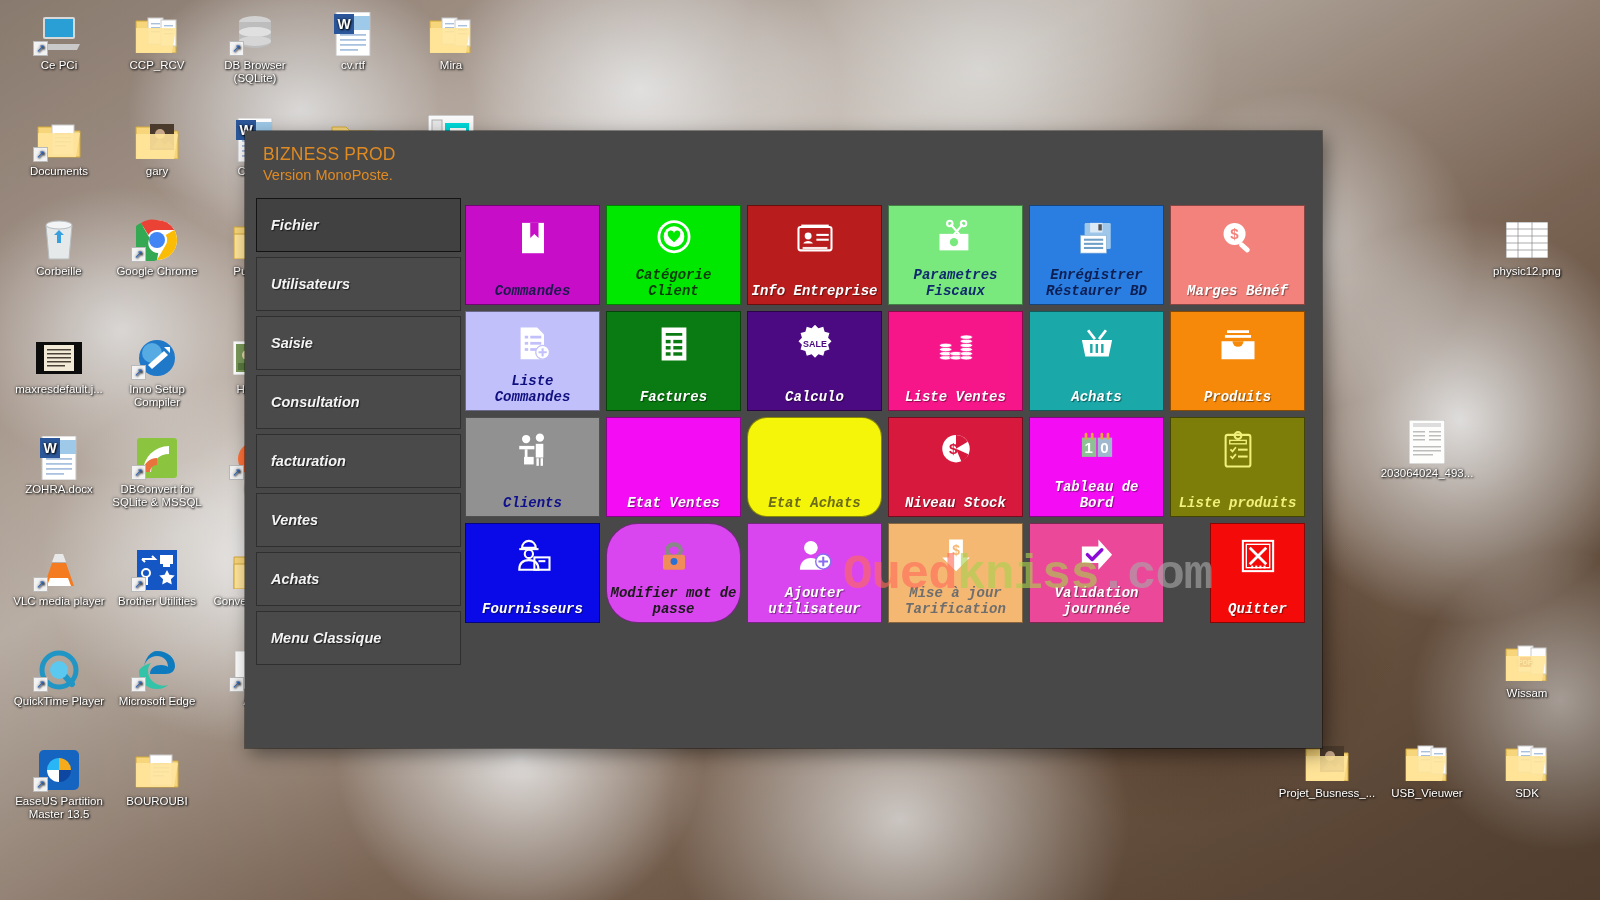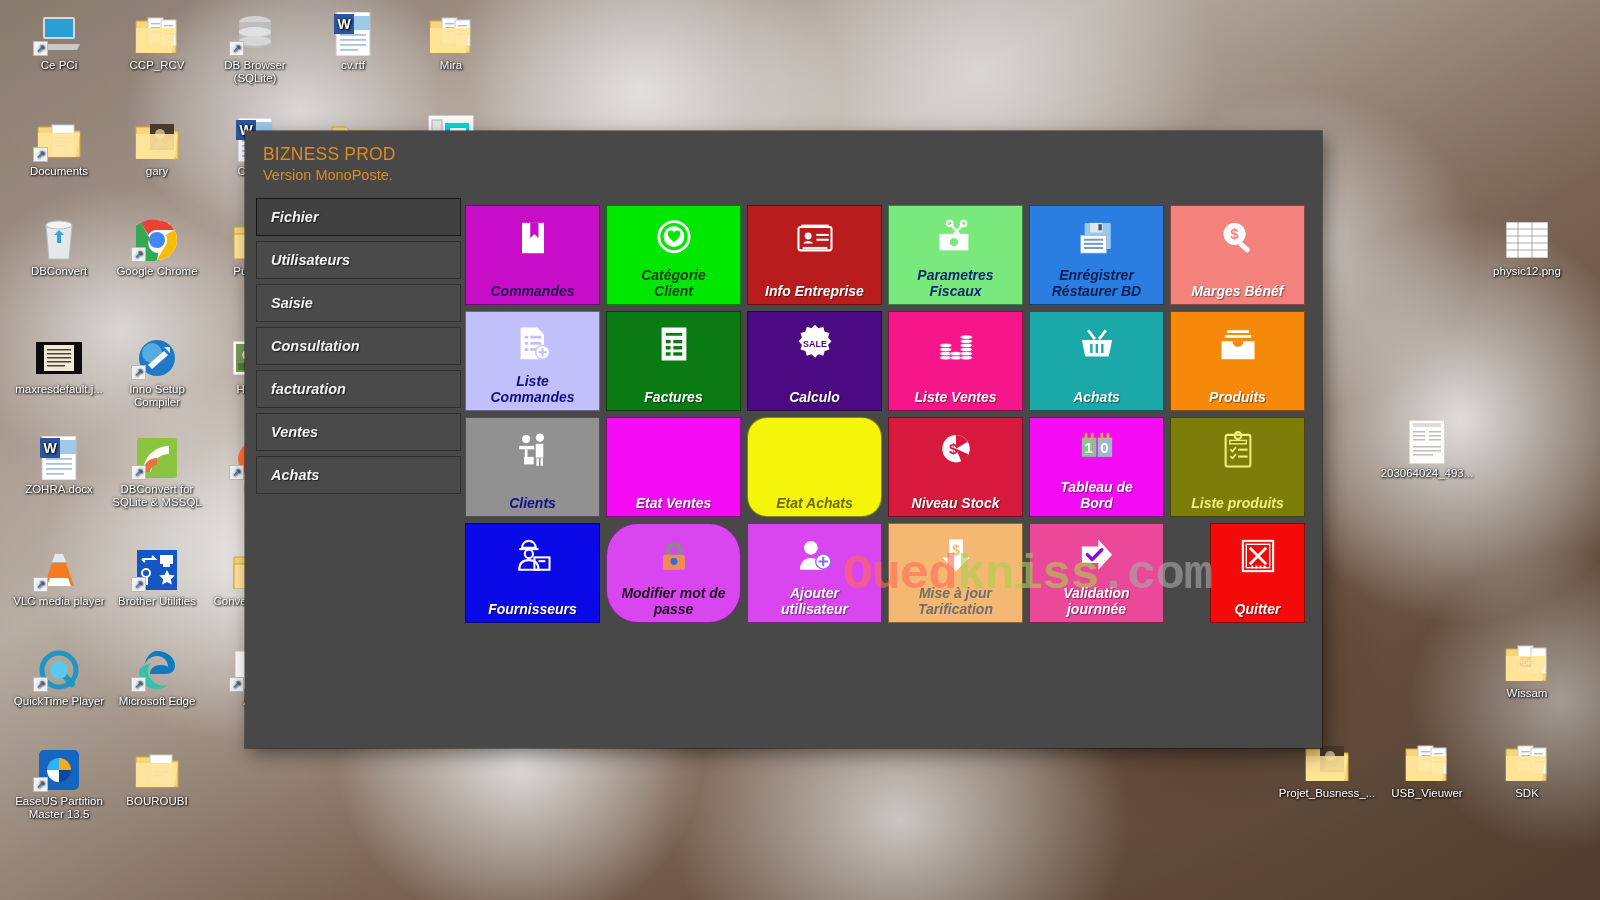--- a/index.html
+++ b/index.html
@@ -58,21 +58,21 @@
     background:#484848; z-index:10;
     box-shadow:0 0 0 1px rgba(0,0,0,.35), 4px 6px 18px rgba(0,0,0,.45);
   }
   #app-title{ position:absolute; left:18px; top:13px; }
   #app-title .t1{ color:#e08a22; font-size:17.5px; letter-spacing:.2px; }
   #app-title .t2{ color:#e08a22; font-size:14.5px; margin-top:2px; }
 
   
   #sidebar{ position:absolute; left:11px; top:67px; width:205px; }
   .side-item{
-    height:38px; margin-bottom:5px;
+    height:54px; margin-bottom:5px;
     background:#4a4a4a; border:1px solid #2f2f2f;
     display:flex; align-items:center; padding-left:14px;
     color:#f3f3f3; font-size:14.5px; font-style:italic; font-weight:bold;
     text-shadow:1px 1px 1px rgba(0,0,0,.6);
     cursor:default;
   }
   .side-item.sel{ background:#414141; border-color:#141414; }
 
   
   #tile-grid{
@@ -86,21 +86,21 @@
     display:flex; flex-direction:column; align-items:center; justify-content:flex-end;
     padding-bottom:5px; cursor:default;
   }
   .tile .ic{
     position:absolute; left:0; right:0; top:6px; height:52px;
     display:flex; align-items:center; justify-content:center;
   }
   .tile .cap{
     position:relative; z-index:2; width:100%;
     text-align:center; font-size:14px; font-style:italic; font-weight:bold;
-    line-height:15.5px; padding:0 3px; white-space:pre-line;
+    line-height:15.5px; padding:0 3px; white-space:pre-line;font-family:Liberation Mono, monospace;
   }
   .tile.dark-txt .cap{ text-shadow:none; }
   .tile.light-txt .cap{ text-shadow:1px 1px 1px rgba(0,0,0,.45); }
 
   
   #watermark{
     position:absolute; left:598px; top:418px; z-index:40; pointer-events:none;
     font-size:49px; font-weight:bold; letter-spacing:-1px; line-height:52px;
     font-family:Liberation Mono, monospace;
     white-space:nowrap; opacity:.62;
@@ -259,21 +259,21 @@
       <span class="lbl"></span>
     </div>
     <div class="dicon" style="left: 10px; top: 218px;">
       <span class="glyph">
         <svg width="40" height="42" viewBox="0 0 40 42">
           <path d="M7 6h26l-3 34H10z" fill="#e6e9ea" stroke="#b7bdbf"></path>
           <ellipse cx="20" cy="6" rx="13" ry="4" fill="#f2f4f5" stroke="#b7bdbf"></ellipse>
           <path d="M15 16l5-5 5 5-3 0 0 8-4 0 0-8z" fill="#3aa0dd"></path>
         </svg>
       </span>
-      <span class="lbl">DBConvert</span>
+      <span class="lbl">Corbeille</span>
     </div>
     <div class="dicon" style="left: 108px; top: 218px;">
       <span class="glyph">
         <svg width="42" height="42" viewBox="0 0 42 42">
           <circle cx="21" cy="21" r="20" fill="#fff"></circle>
           <path d="M21 1a20 20 0 0 1 17.3 10H21a10 10 0 0 0-8.7 5L5 4A20 20 0 0 1 21 1z" fill="#ea4335"></path>
           <path d="M38.3 11A20 20 0 0 1 21 41l8.7-15a10 10 0 0 0 0-10z" fill="#fbbc05"></path>
           <path d="M21 41A20 20 0 0 1 5 4l8.6 15a10 10 0 0 0 8.6 15z" fill="#34a853"></path>
           <circle cx="21" cy="21" r="8" fill="#4285f4"></circle>
         </svg>
@@ -579,20 +579,23 @@
         <span>Consultation</span>
       </div>
       <div class="side-item">
         <span>facturation</span>
       </div>
       <div class="side-item">
         <span>Ventes</span>
       </div>
       <div class="side-item">
         <span>Achats</span>
+      </div>
+      <div class="side-item">
+        <span>Menu Classique</span>
       </div>
     </div>
 
   <div id="tile-grid">
       <div class="tile dark-txt" style="background: rgb(200, 13, 200);">
         <span class="ic">
           <svg width="44" height="44" viewBox="0 0 64 64">
             <path d="M16 10h32v44H16z" fill="#ffffff"></path>
             <path d="M28 10h12v22l-6-6-6 6z" fill="#c80dc8"></path>
             <rect x="16" y="46" width="32" height="8" fill="#ffffff"></rect>

